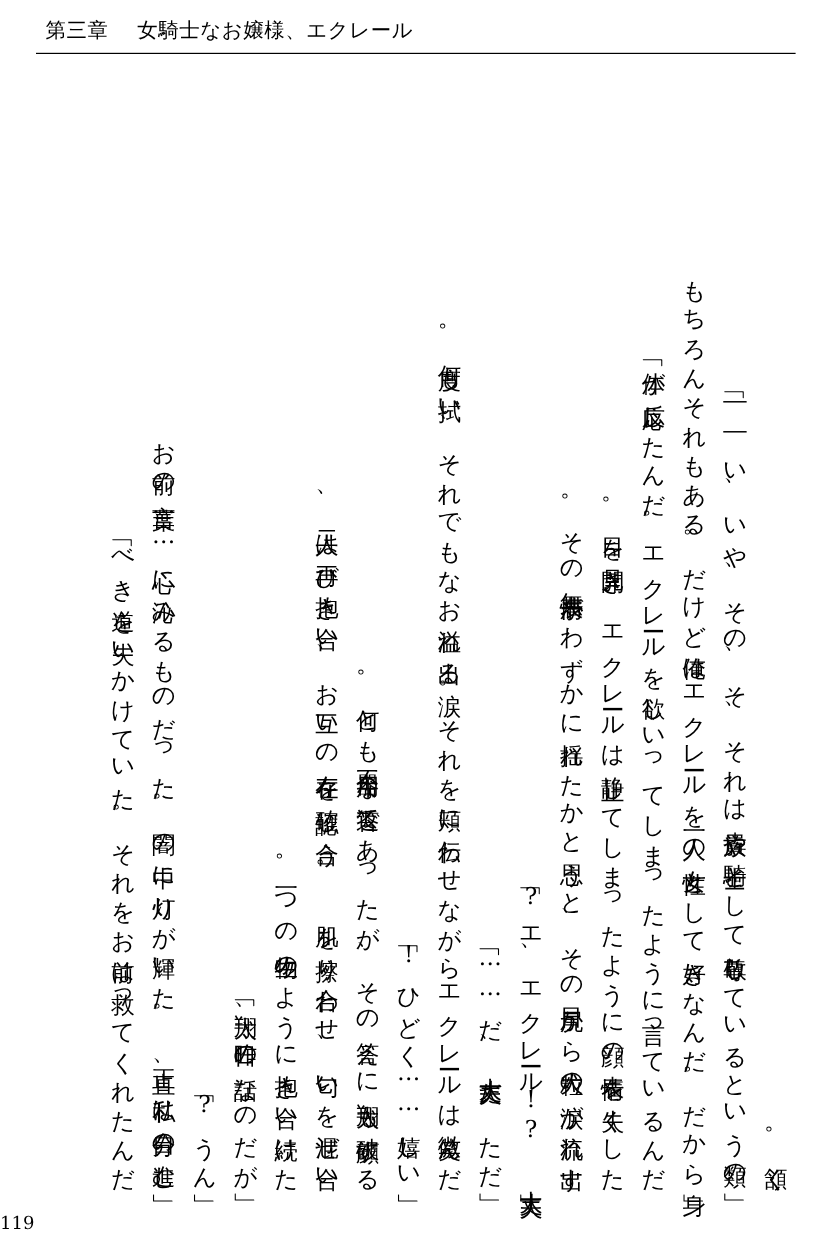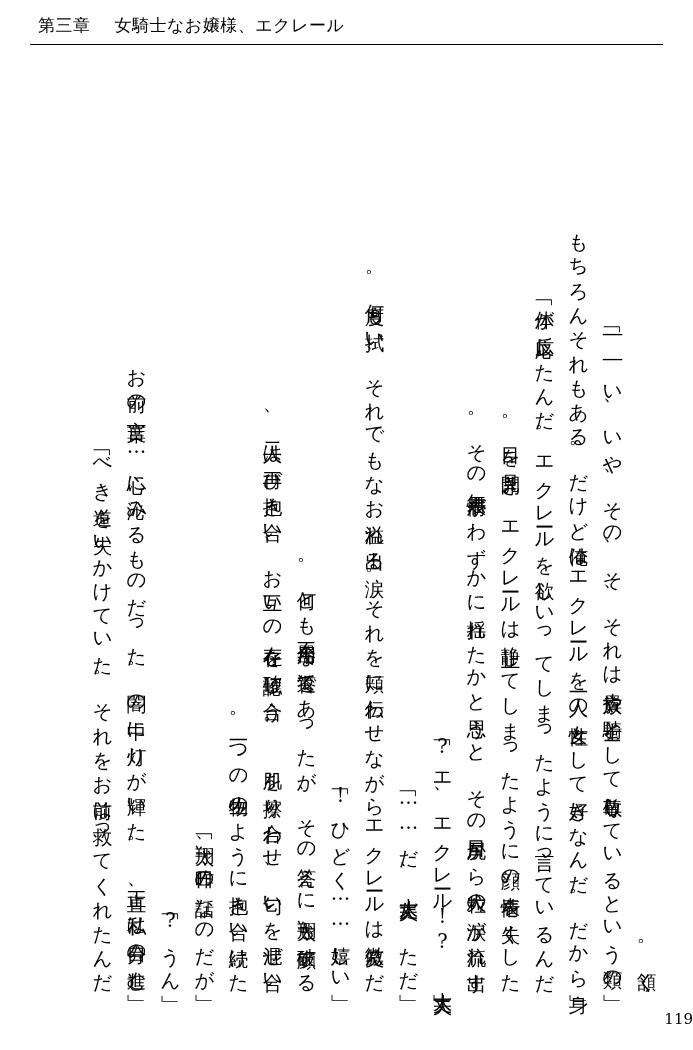--- a/index.html
+++ b/index.html
@@ -75,21 +75,21 @@
     padding: 0;
     height: 930px;
   }
 
   
   .page-number {
     position: absolute;
     bottom: 22px;
     left: 0;
     width: 693px;
-    text-align: right;
+    text-align: left;
     font-size: 15px;
     font-family: "DejaVu Serif", "Liberation Serif", serif;
   }
   .footer-mark {
     position: absolute;
     bottom: 4px;
     left: 0;
     width: 693px;
     text-align: center;
     font-size: 10px;

